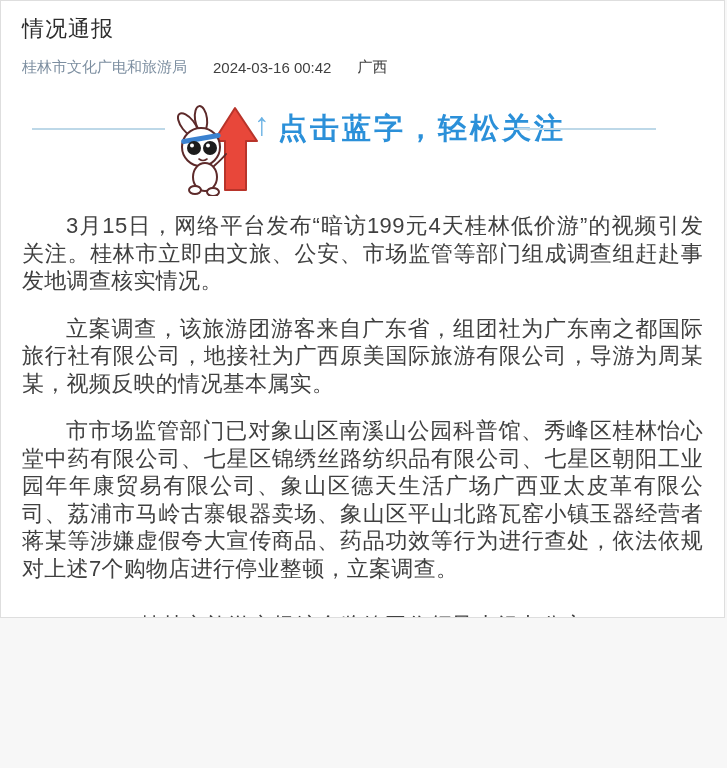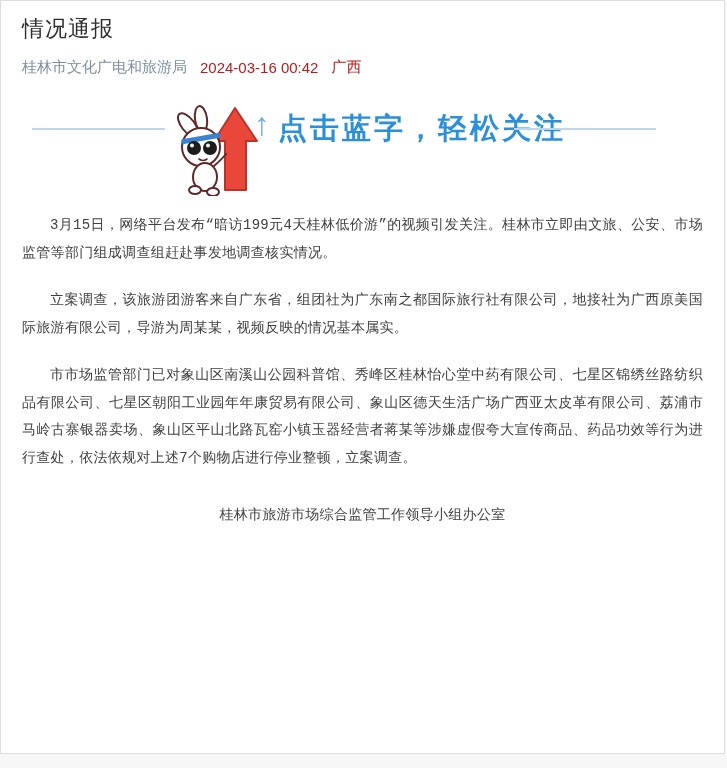--- a/index.html
+++ b/index.html
@@ -4,43 +4,43 @@
 <style>
   html, body { margin: 0; padding: 0; }
   body {
     width: 727px; height: 768px;
     background: #f7f7f7;
     font-family: "Liberation Sans", "DejaVu Sans", sans-serif;
     position: relative;
   }
   .card {
     position: absolute; left: 0; top: 0;
-    width: 725px; height: 754px;
+    width: 725px; height: 618px;
     background: #ffffff;
     border: 1px solid #dedede;
     box-sizing: border-box;
     padding: 0 21px;
     overflow: hidden;
   }
   .page-title {
     margin: 13px 0 0 0;
     font-size: 22px;
     font-weight: 400;
     color: #2d2d2d;
     letter-spacing: 1px;
   }
   .byline {
     margin-top: 14px;
     font-size: 15px;
     display: flex;
     align-items: center;
-    gap: 13px;
+    gap: 26px;
   }
   .account { color: #7c8ea0; text-decoration: none; cursor: pointer; }
-  .meta { color: #b91c1c; }
+  .meta { color: #404040; }
   .banner {
     position: relative;
     height: 93px;
     margin-top: 26px;
   }
   .hline {
     position: absolute;
     height: 2px;
     background: #bdd8e8;
     top: 25px;
@@ -58,27 +58,26 @@
   }
   .blue-slogan {
     color: #2b90d9;
     font-size: 29px;
     font-weight: bold;
     letter-spacing: 3px;
   }
   .article { margin-top: 16px; }
   .article p {
     margin: 0 0 20px 0;
-    font-size: 14px;
+    font-size: 22px;
     color: #404040;
     line-height: 27.5px;
     text-indent: 2em;
     text-align: justify;
     letter-spacing: 0.3px;
-    font-family: Liberation Mono, monospace;
   }
   .article p.signature {
     text-align: center;
     text-indent: 0;
     margin: 30px 0 0 0;
   }
 </style>
 </head>
 <body>
 

